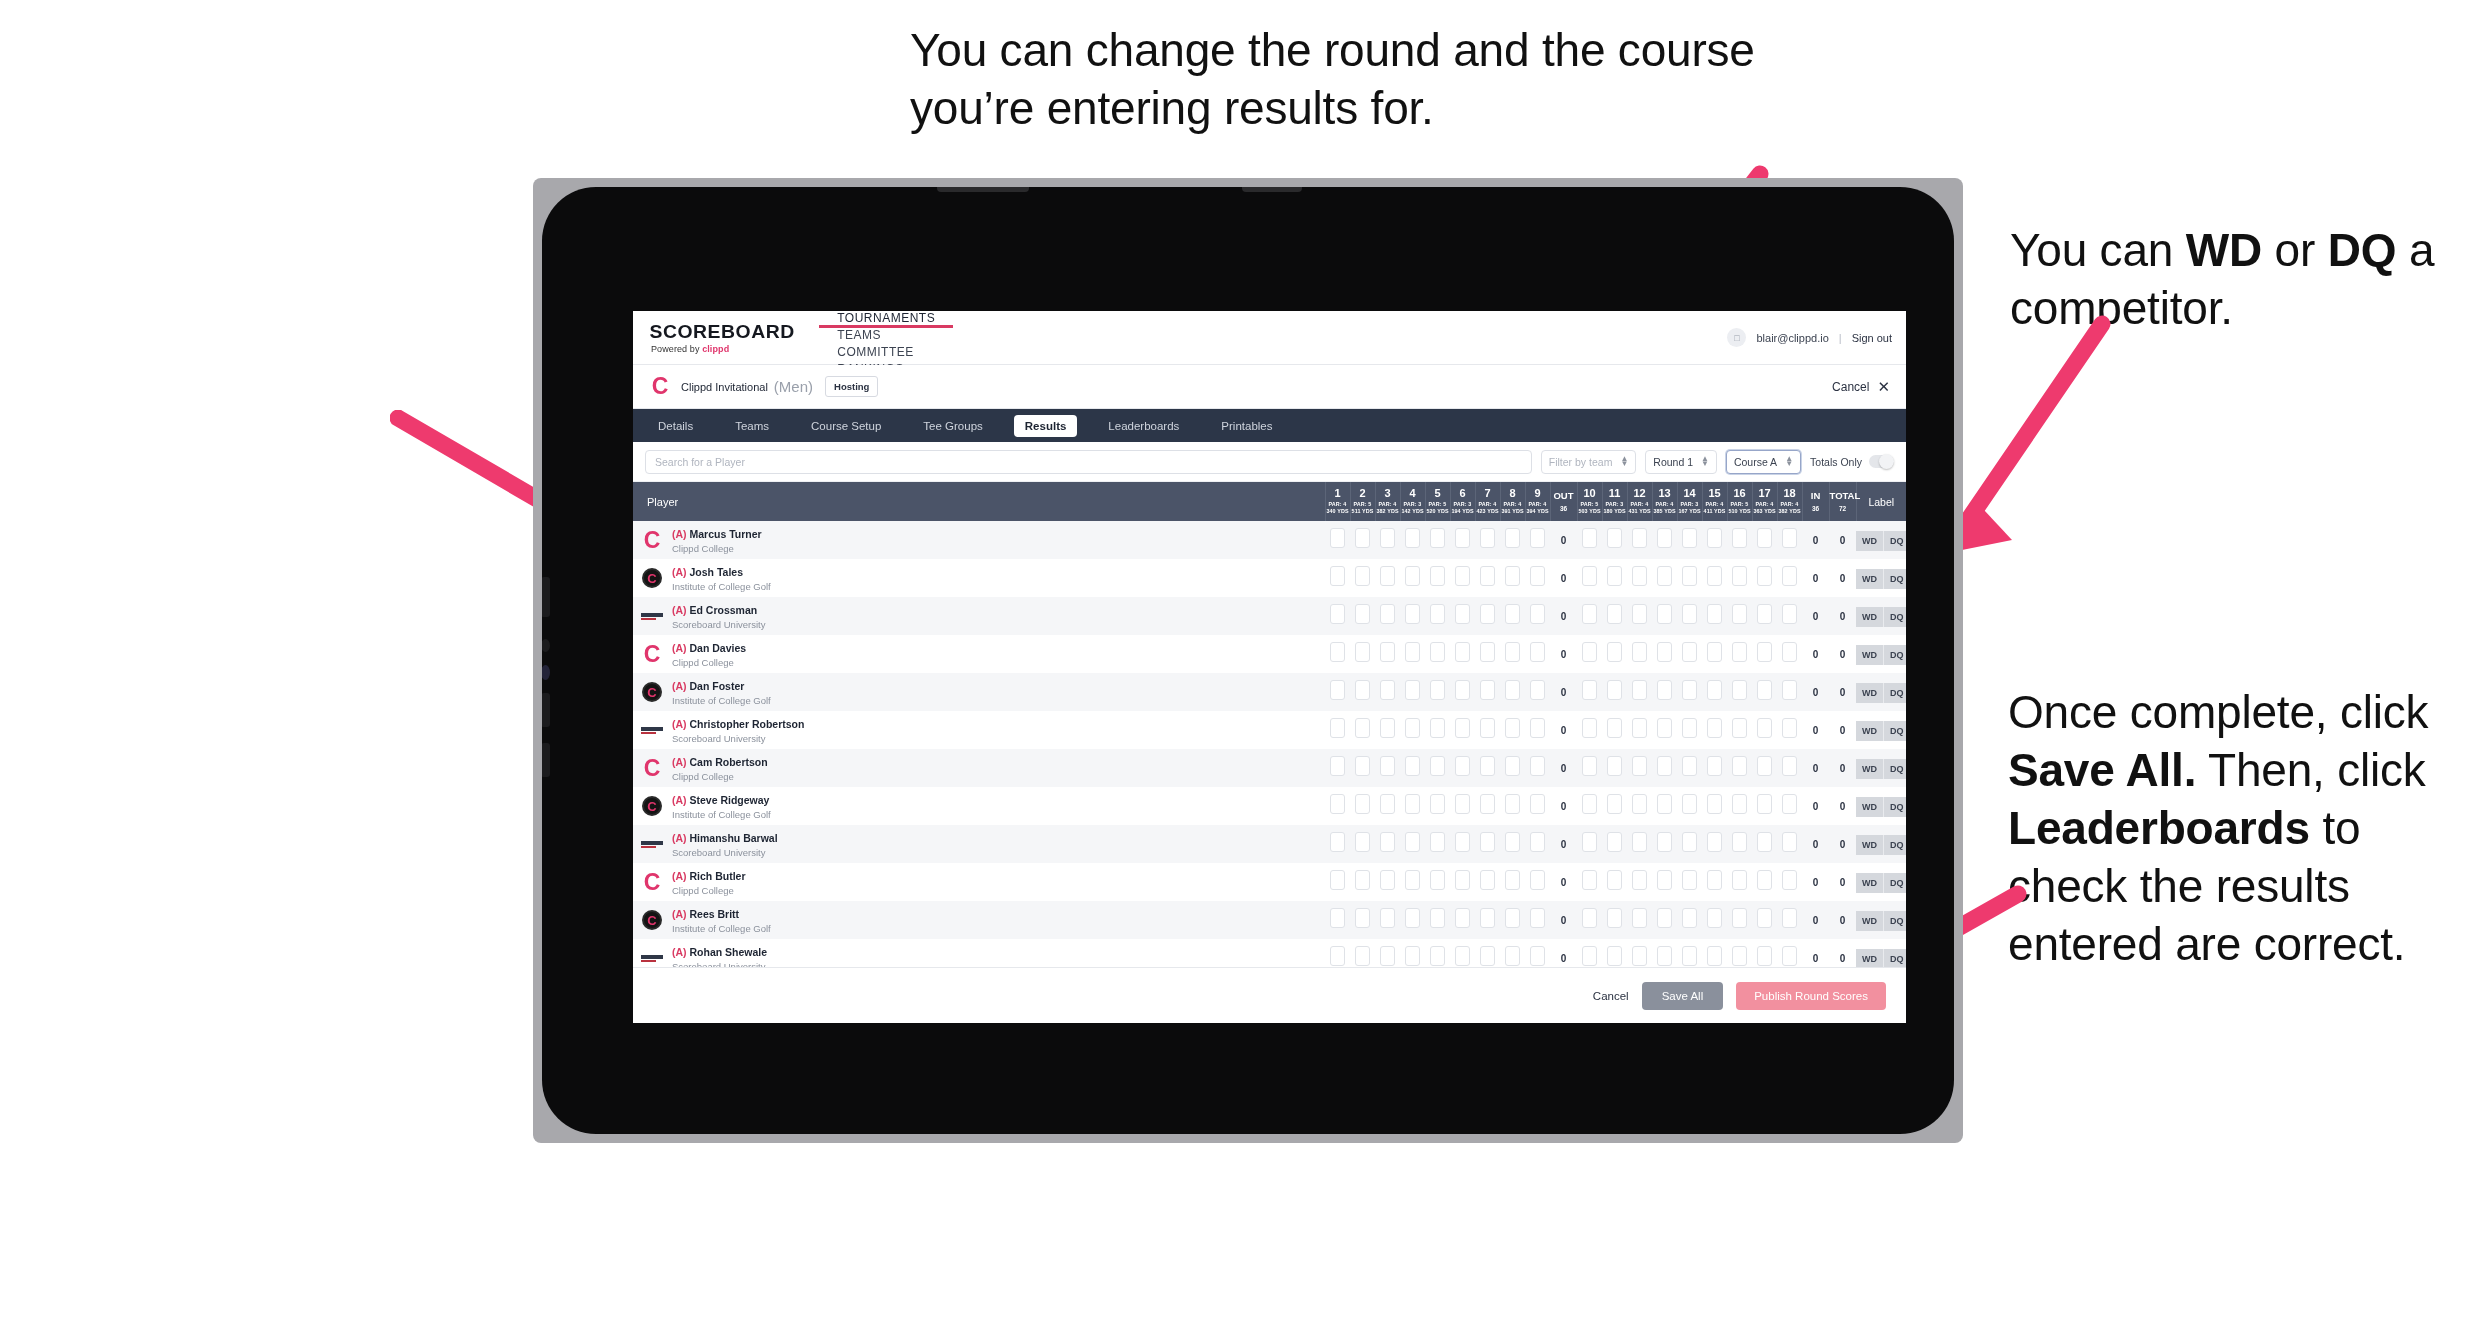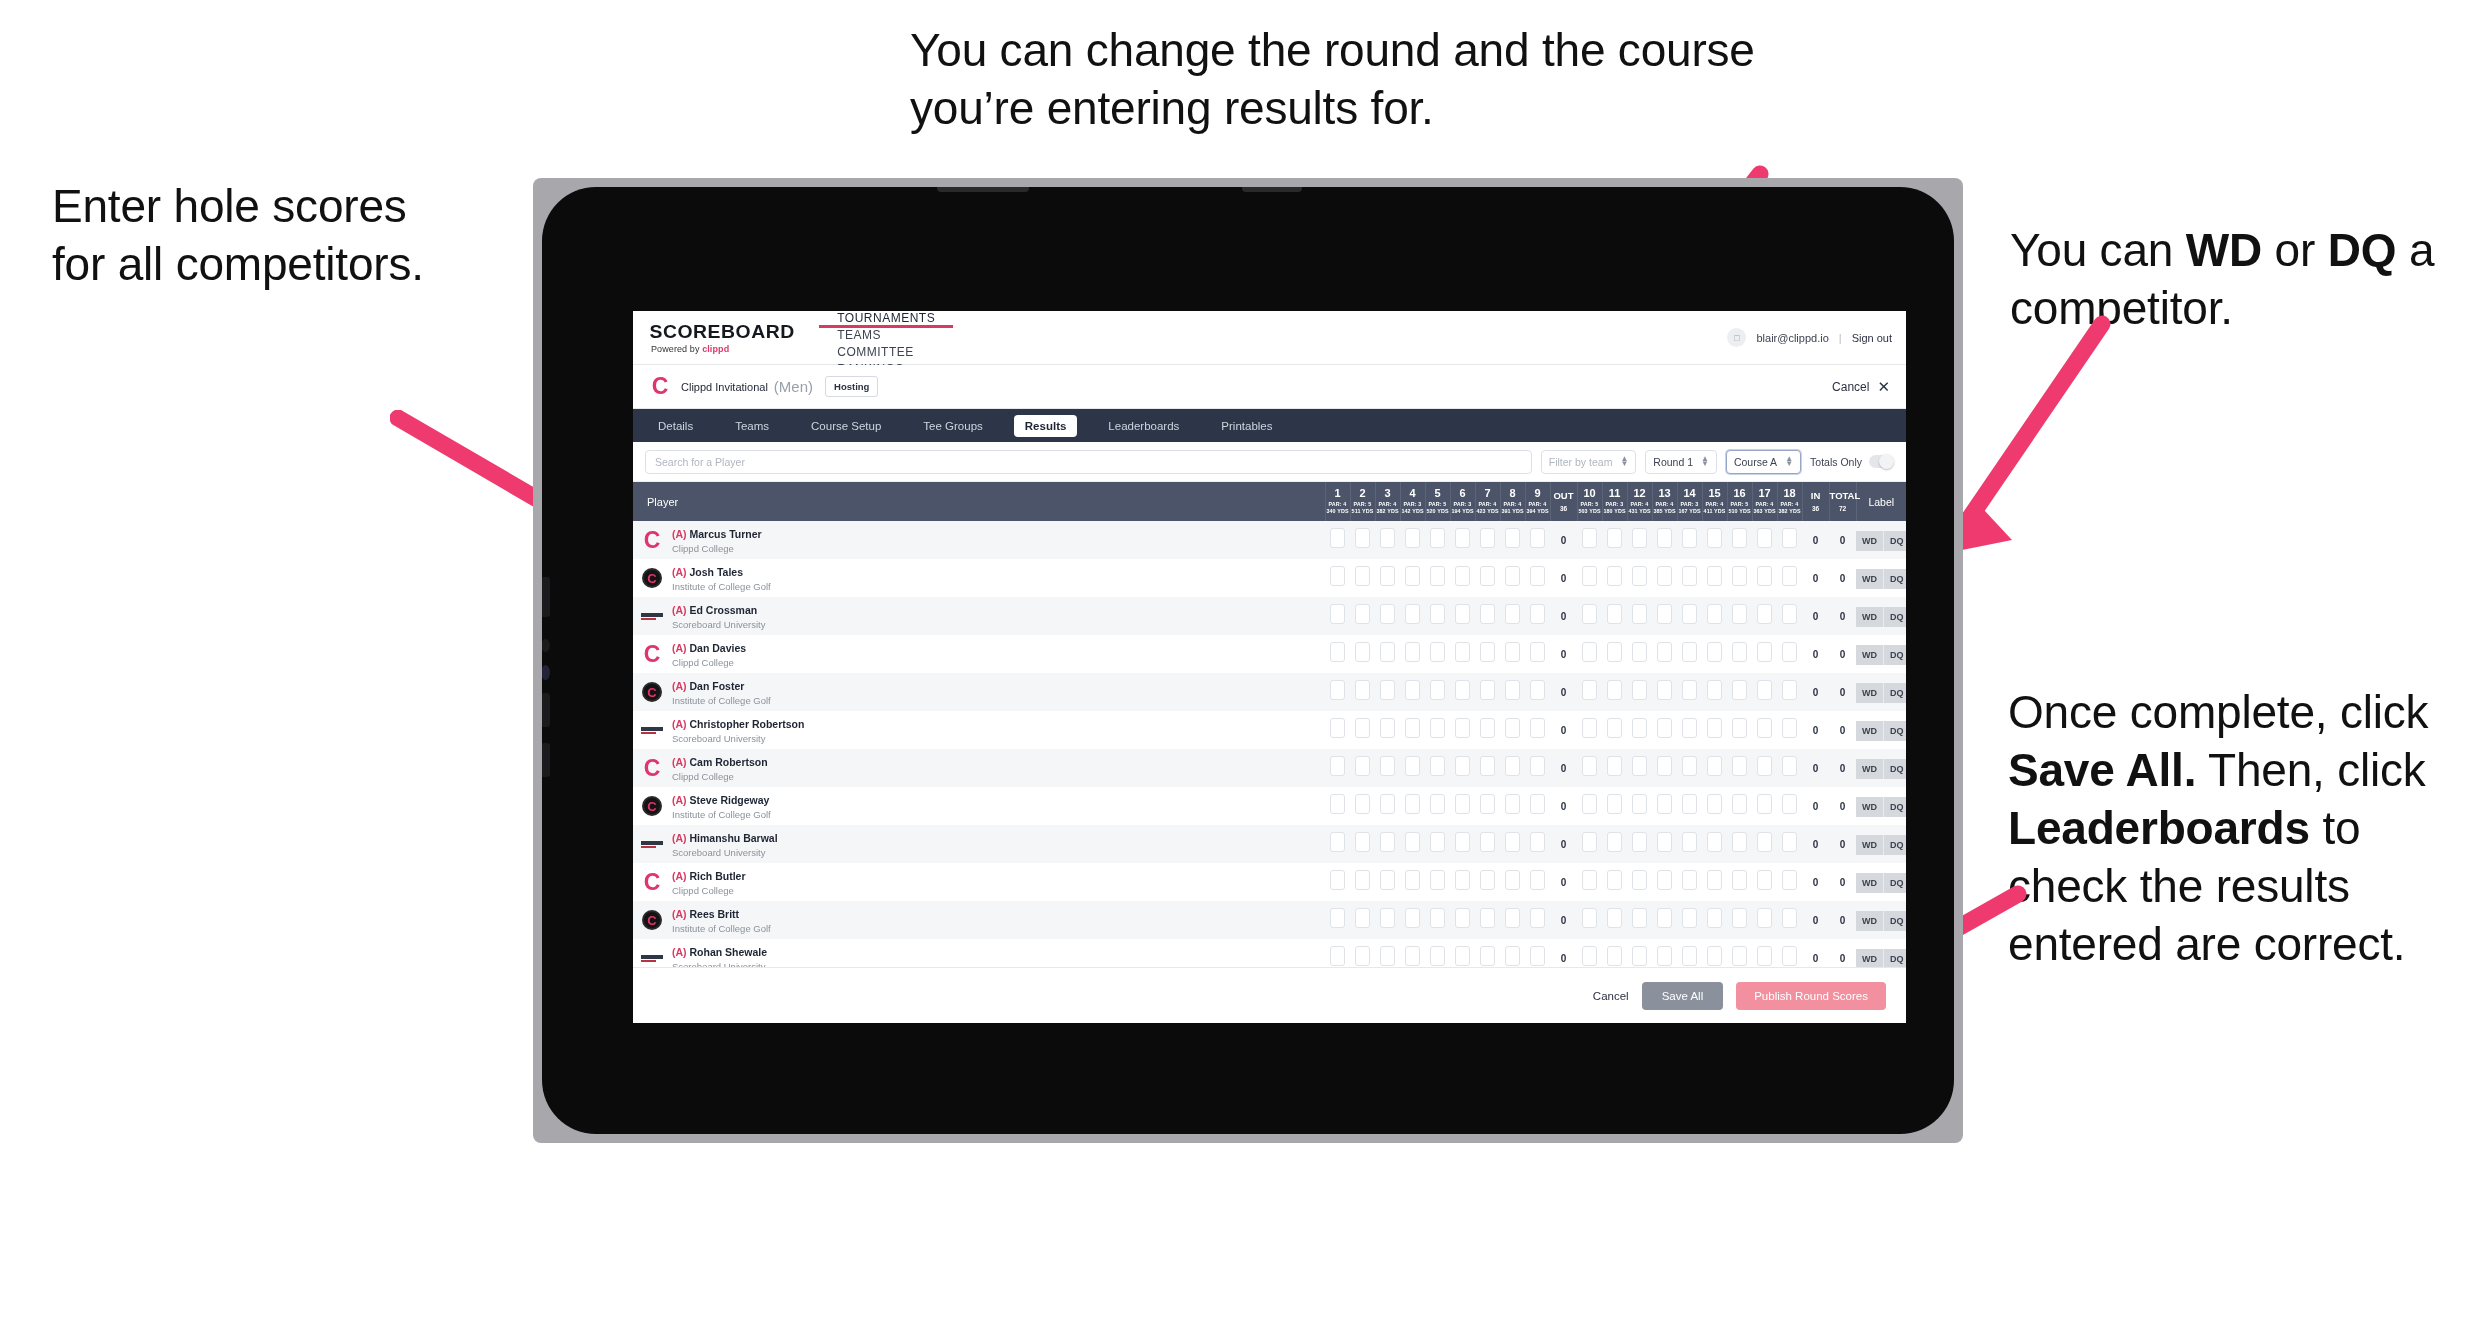--- a/index.html
+++ b/index.html
@@ -217,23 +217,20 @@
     background:#f2909f; color:#fff; font-size:11.5px; border-radius:4px;
     padding:8px 18px; cursor:pointer;
   }
   .spacer-strip { height:26px; background:#fff; }
 </style>
 </head>
 <body>
 
 <div id="stage">
 
-  <div class="anno" id="anno-left">
-    <span>Enter hole scores for all competitors.</span>
-  </div>
 
   <div class="anno" id="anno-top">
     <span>You can change the round and the course you’re entering results for.</span>
   </div>
 
   <div class="anno" id="anno-wddq">
     <span>You can </span><b>WD</b><span> or </span><b>DQ</b><span> a competitor.</span>
   </div>
 
   <div class="anno" id="anno-save">

